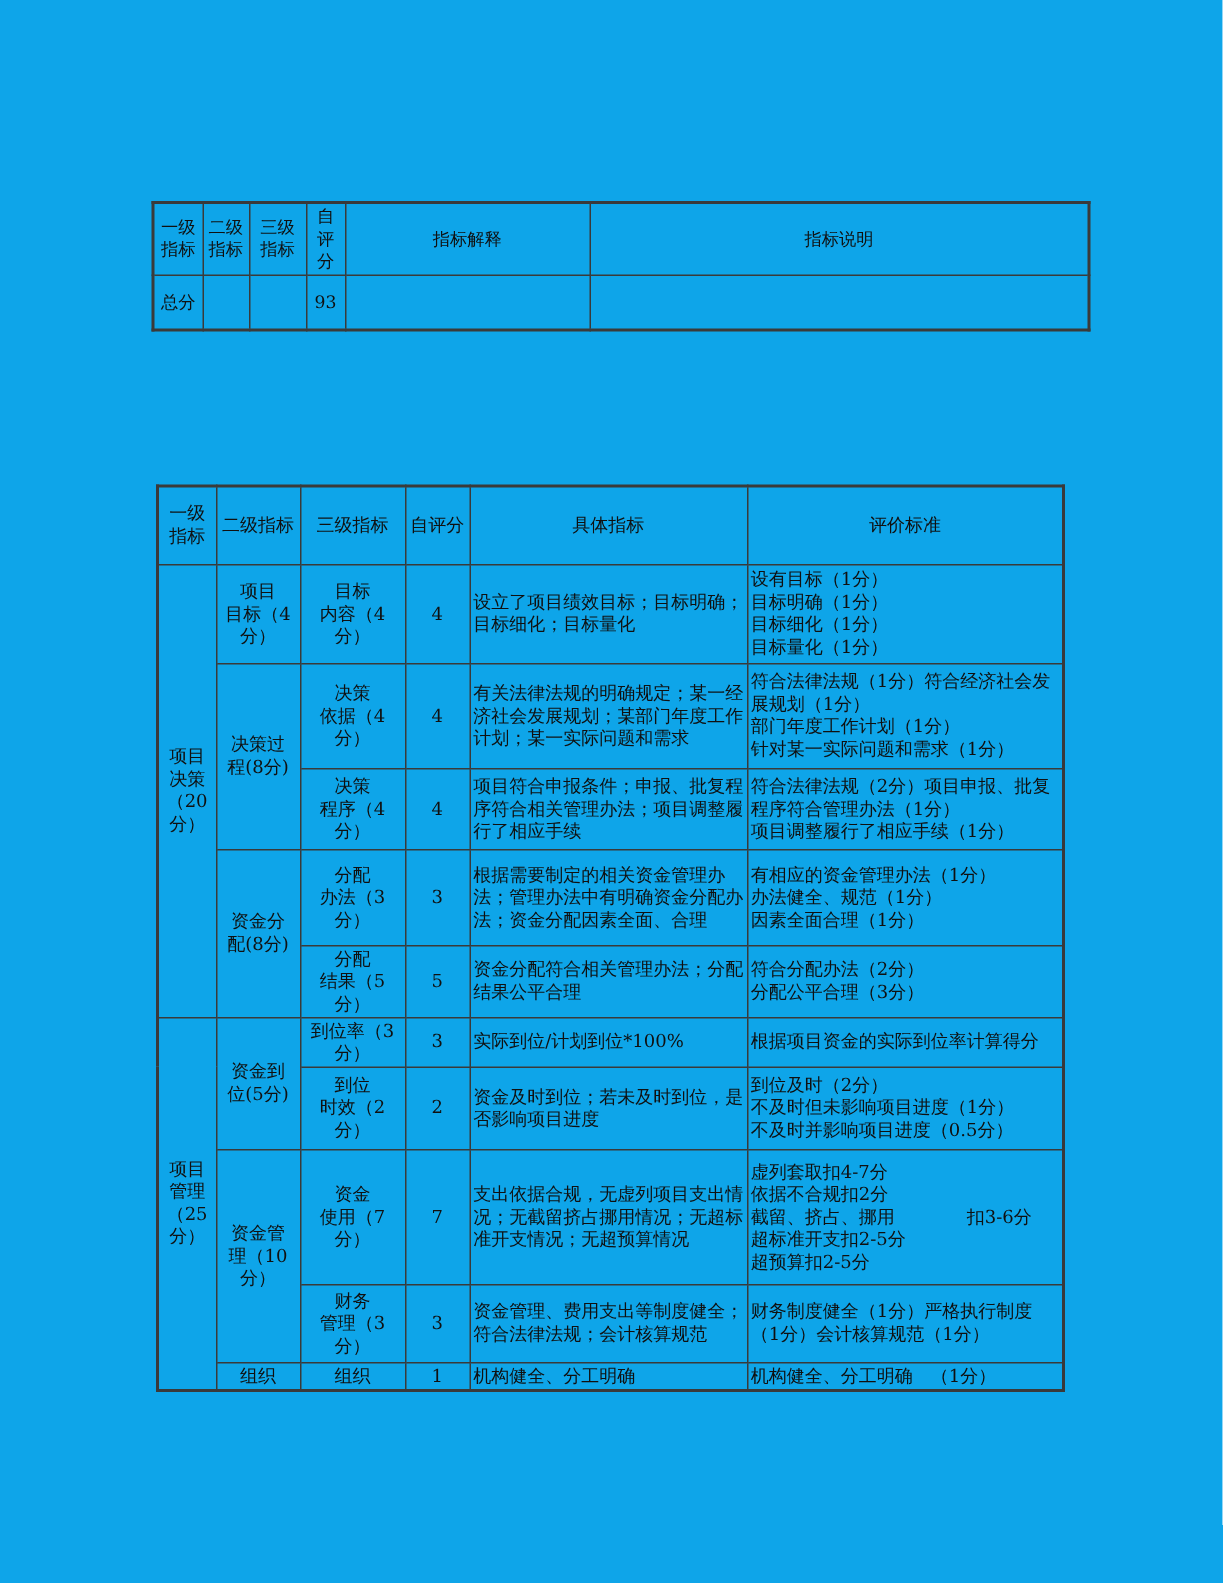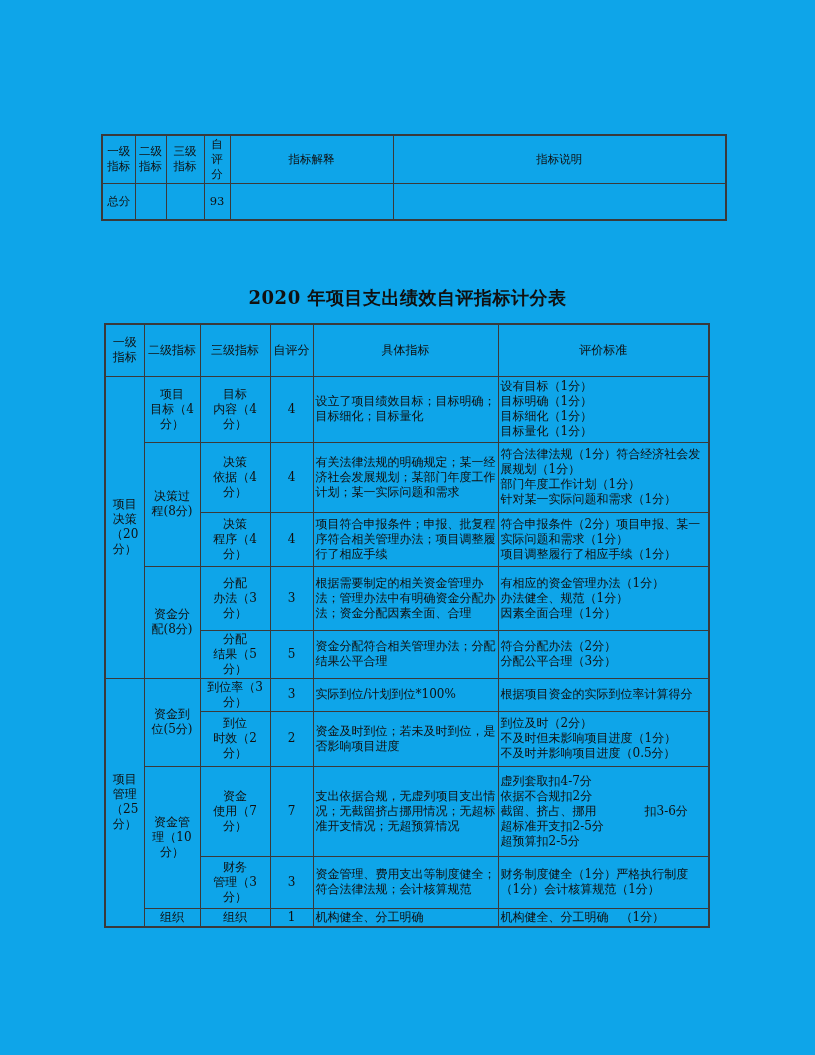--- a/index.html
+++ b/index.html
@@ -103,21 +103,20 @@
         <td>总分</td>
         <td></td>
         <td></td>
         <td>93</td>
         <td></td>
         <td></td>
       </tr>
     </tbody>
   </table>
 
-  <div class="doc-title">2020 年项目支出绩效自评指标计分表</div>
 
   <table class="main">
     <colgroup>
       <col style="width:39px">
         <col style="width:56px">
         <col style="width:70px">
       <col style="width:43px">
         <col style="width:185px">
         <col style="width:211px">
     </colgroup>
@@ -158,21 +157,21 @@
         <td class="cell-left">有关法律法规的明确规定；某一经济社会发展规划；某部门年度工作计划；某一实际问题和需求</td>
         <td class="cell-left">符合法律法规（1分）符合经济社会发展规划（1分）
 部门年度工作计划（1分）
 针对某一实际问题和需求（1分）</td>
       </tr>
       <tr class="r2">
         <td>决策
 程序（4分）</td>
         <td>4</td>
         <td class="cell-left">项目符合申报条件；申报、批复程序符合相关管理办法；项目调整履行了相应手续</td>
-        <td class="cell-left">符合申报条件（2分）项目申报、某一实际问题和需求（1分）
+        <td class="cell-left">符合法律法规（2分）项目申报、批复程序符合管理办法（1分）
 项目调整履行了相应手续（1分）</td>
       </tr>
       <tr class="r3">
         <td rowspan="2">资金分
 配(8分)</td>
         <td>分配
 办法（3分）</td>
         <td>3</td>
         <td class="cell-left">根据需要制定的相关资金管理办法；管理办法中有明确资金分配办法；资金分配因素全面、合理</td>
         <td class="cell-left">有相应的资金管理办法（1分）

